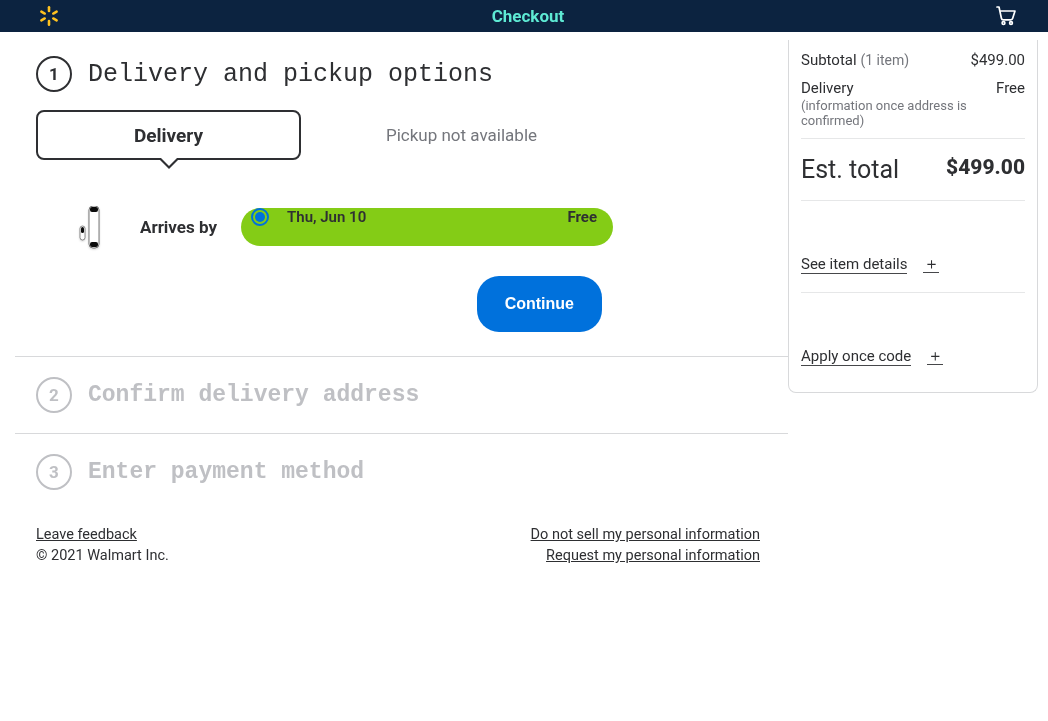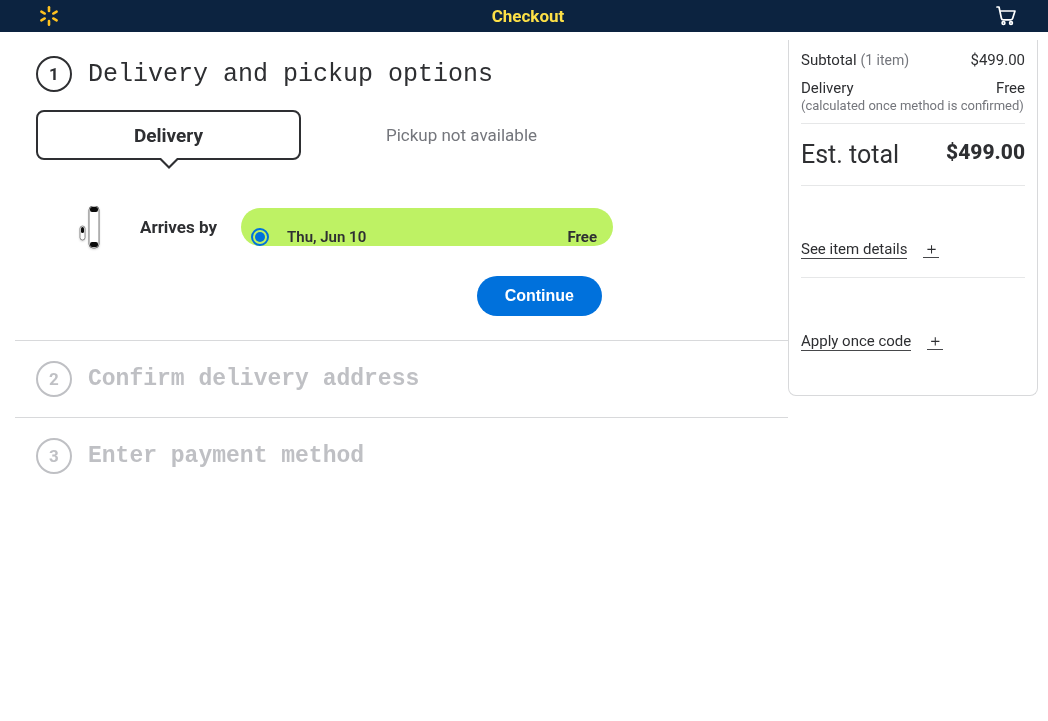--- a/index.html
+++ b/index.html
@@ -23,21 +23,21 @@
     background:var(--header);
     height:32px;
     position:relative;
     display:flex;
     align-items:center;
   }
   .spark{margin-left:38px;display:flex;align-items:center;}
   .title{
     position:absolute;left:8px;right:0;
     text-align:center;
-    color:#fde047;font-weight:700;font-size:17px;
+    color:#5eead4;font-weight:700;font-size:17px;
     pointer-events:none;
   }
   .cart{position:absolute;right:30px;top:3px;}
   .page{display:flex;}
   .main{flex:1;min-width:0;}
   .sidebar-out{width:260px;}
   .step-head{display:flex;align-items:center;padding:24px 0 18px 36px;}
   .step-num{
     width:36px;height:36px;border-radius:50%;
     border:2px solid var(--ink);
@@ -64,45 +64,45 @@
   .tab.disabled{color:var(--ink-dim);}
   .ship{display:flex;align-items:center;margin:44px 0 26px 74px;}
   .thumb{
     width:36px;height:46px;border-radius:2px;
     display:flex;align-items:flex-end;justify-content:center;
     margin-right:30px;
   }
   .thumb svg{filter:drop-shadow(0 1px 1px rgba(0,0,0,.2));}
   .arrives{font-weight:700;font-size:17px;margin-right:24px;}
   .pill{
-    flex:0 0 372px;height:38px;background:#bef264;border-radius:19px;
-    display:flex;align-items:flex-end;padding:0 16px 0 10px;
+    flex:0 0 372px;height:38px;background:#84cc16;border-radius:19px;
+    display:flex;align-items:flex-start;padding:0 16px 0 10px;
   }
   .radio{
     width:18px;height:18px;border-radius:50%;border:2px solid var(--blue);
     display:flex;align-items:center;justify-content:center;margin-right:18px;
   }
   .radio::after{content:"";width:10px;height:10px;border-radius:50%;background:var(--blue);}
   .date{font-size:15px;font-weight:600;}
   .free{margin-left:auto;font-weight:700;font-size:15px;}
   .continue{
     display:block;margin-left:auto;margin-right:186px;margin-top:14px;margin-bottom:24px;
     background:var(--blue);color:#fff;border:none;border-radius:22px;
-    height:40px;padding:0 28px;font-size:16px;font-weight:700;cursor:pointer;
+    height:56px;padding:0 28px;font-size:16px;font-weight:700;cursor:pointer;
   }
   hr.sep{border:none;border-top:1px solid var(--border);margin:0 0 0 15px;}
   .step-dim .step-num{border-color:var(--ink-light);color:var(--ink-light);}
   .step-dim .step-title{color:var(--ink-light);}
   .step-dim{padding:20px 0 20px 36px;display:flex;align-items:center;}
   .step-dim .step-title{font-size:23px;font-weight:600;}
 
   .order{
     margin:8px 10px 0 0;
     border:1px solid var(--border);border-radius:0 0 8px 8px;border-top:none;
-    padding:6px 12px 36px;
+    padding:6px 12px 18px;
     font-size:15px;
   }
   .row{display:flex;justify-content:space-between;padding:5px 0;}
   .note{font-size:13px;color:var(--ink-dim);margin-top:-4px;}
   .dash{letter-spacing:2px;color:var(--ink-dim);}
   .hrthin{border:none;border-top:1px solid #e6e7e8;margin:10px 0;}
   .est-l{font-size:25px;}
   .est-r{font-size:21px;font-weight:800;}
   .linky{
     display:flex;align-items:center;gap:16px;padding:8px 0;cursor:pointer;margin-top:46px;
@@ -186,36 +186,46 @@
       <div class="step-title">Confirm delivery address</div>
     </div>
 
     <hr class="sep">
 
     <div class="step-dim">
       <div class="step-num">3</div>
       <div class="step-title">Enter payment method</div>
     </div>
 
+    <div class="footer">
+      <div>
+        <a>Leave feedback</a>
+        <div class="copy">© 2021 Walmart Inc.</div>
+      </div>
+      <div class="right">
+        <div><a>Do not sell my personal information</a></div>
+        <div style="margin-top:4px"><a>Request my personal information</a></div>
+      </div>
+    </div>
   </div>
 
   <div class="sidebar-out">
     <div class="order">
       <div class="row">
         <span>
           <span>Subtotal</span>
           <span style="color:var(--ink-dim);font-size:14px">(1 item)</span>
         </span>
         <span>$499.00</span>
       </div>
       <div class="row">
         <span>Delivery</span>
         <span>Free</span>
       </div>
-      <div class="note">(calculated once method is confirmed)</div>
+      <div class="note">(information once address is confirmed)</div>
 
       <hr class="hrthin">
 
       <div class="row" style="padding:6px 0">
         <span class="est-l">Est. total</span>
         <span class="est-r">$499.00</span>
       </div>
 
       <hr class="hrthin">
 

